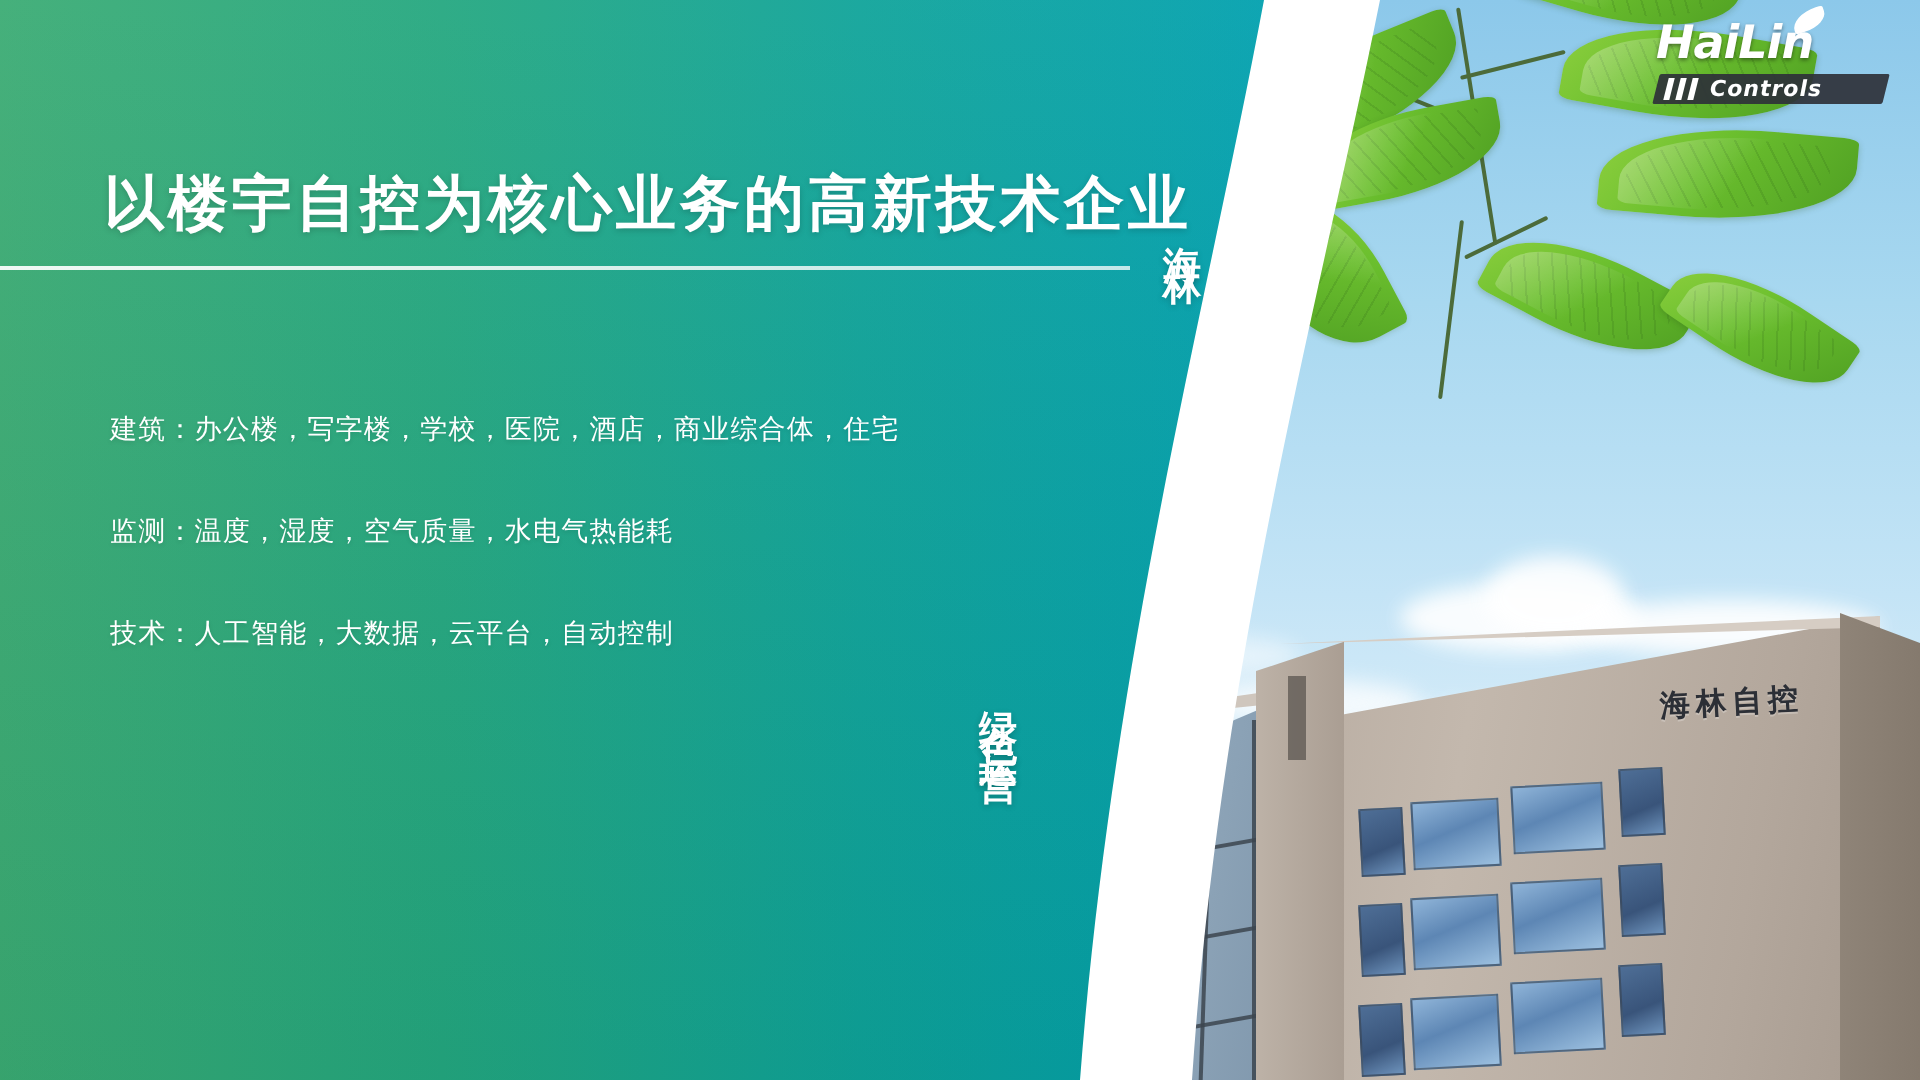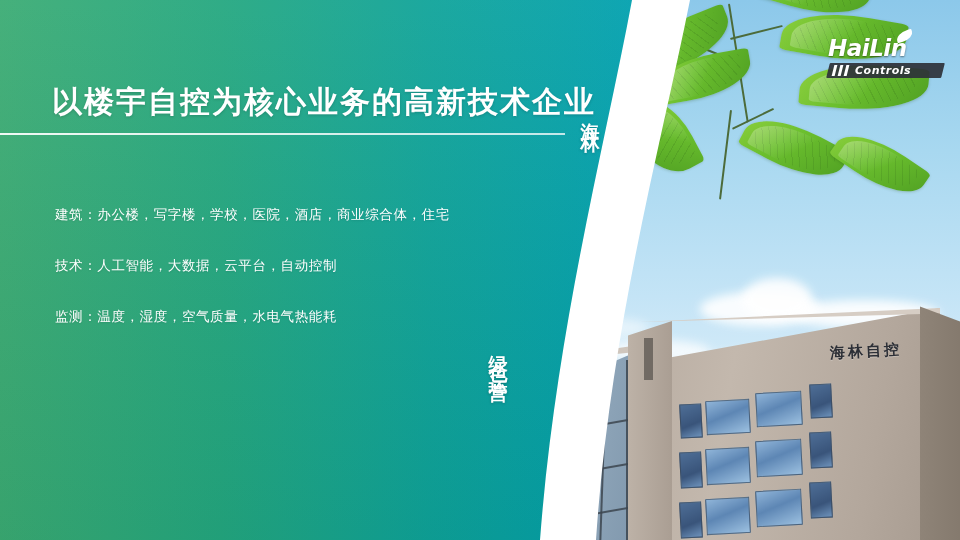--- a/index.html
+++ b/index.html
@@ -122,21 +122,21 @@
   .vtext{
     position:absolute;color:#ffffff;font-weight:700;
     font-family:"DejaVu Sans","Liberation Sans",sans-serif;
     writing-mode:vertical-rl;text-orientation:upright;
     letter-spacing:9px;text-shadow:0 1px 3px rgba(0,0,0,.2);
   }
   .vtext.top{left:578px;top:108px;font-size:19px;}
   .vtext.bottom{left:486px;top:340px;font-size:19px;}
 
   
-  .logo{position:absolute;left:828px;top:36px;width:120px;height:46px;}
+  .logo{position:absolute;left:828px;top:10px;width:120px;height:46px;}
   .logo-word{
     position:relative;
     font-family:"DejaVu Sans","Liberation Sans",sans-serif;
     font-size:23px;font-weight:700;font-style:italic;color:#ffffff;
     letter-spacing:-.5px;line-height:24px;
     text-shadow:0 1px 2px rgba(0,0,0,.45);
   }
   .logo-leaf{
     position:absolute;left:68px;top:-5px;width:17px;height:10px;
     background:#ffffff;border-radius:80% 10% 70% 10%;
@@ -246,22 +246,22 @@
     <path d="M0,0 L632,0 C604,150 556,330 540,540 L0,540 Z" fill="url(#gradPanel)"></path>
     <path d="M0,0 L632,0 C604,150 556,330 540,540 L0,540 Z" fill="url(#gradPanelV)"></path>
   </svg>
 
   <div class="content">
     <div class="title">以楼宇自控为核心业务的高新技术企业</div>
     <div class="title-rule"></div>
 
     <div class="bullets">
       <div class="bullet">建筑：办公楼，写字楼，学校，医院，酒店，商业综合体，住宅</div>
+      <div class="bullet">监测：温度，湿度，空气质量，水电气热能耗</div>
       <div class="bullet">技术：人工智能，大数据，云平台，自动控制</div>
-      <div class="bullet">监测：温度，湿度，空气质量，水电气热能耗</div>
     </div>
   </div>
 
   <div class="vtext top">海林</div>
   <div class="vtext bottom">绿色运营</div>
 
   <div class="logo">
     <div class="logo-word">HaiLin</div>
     <div class="logo-leaf"></div>
     <div class="logo-bar">

